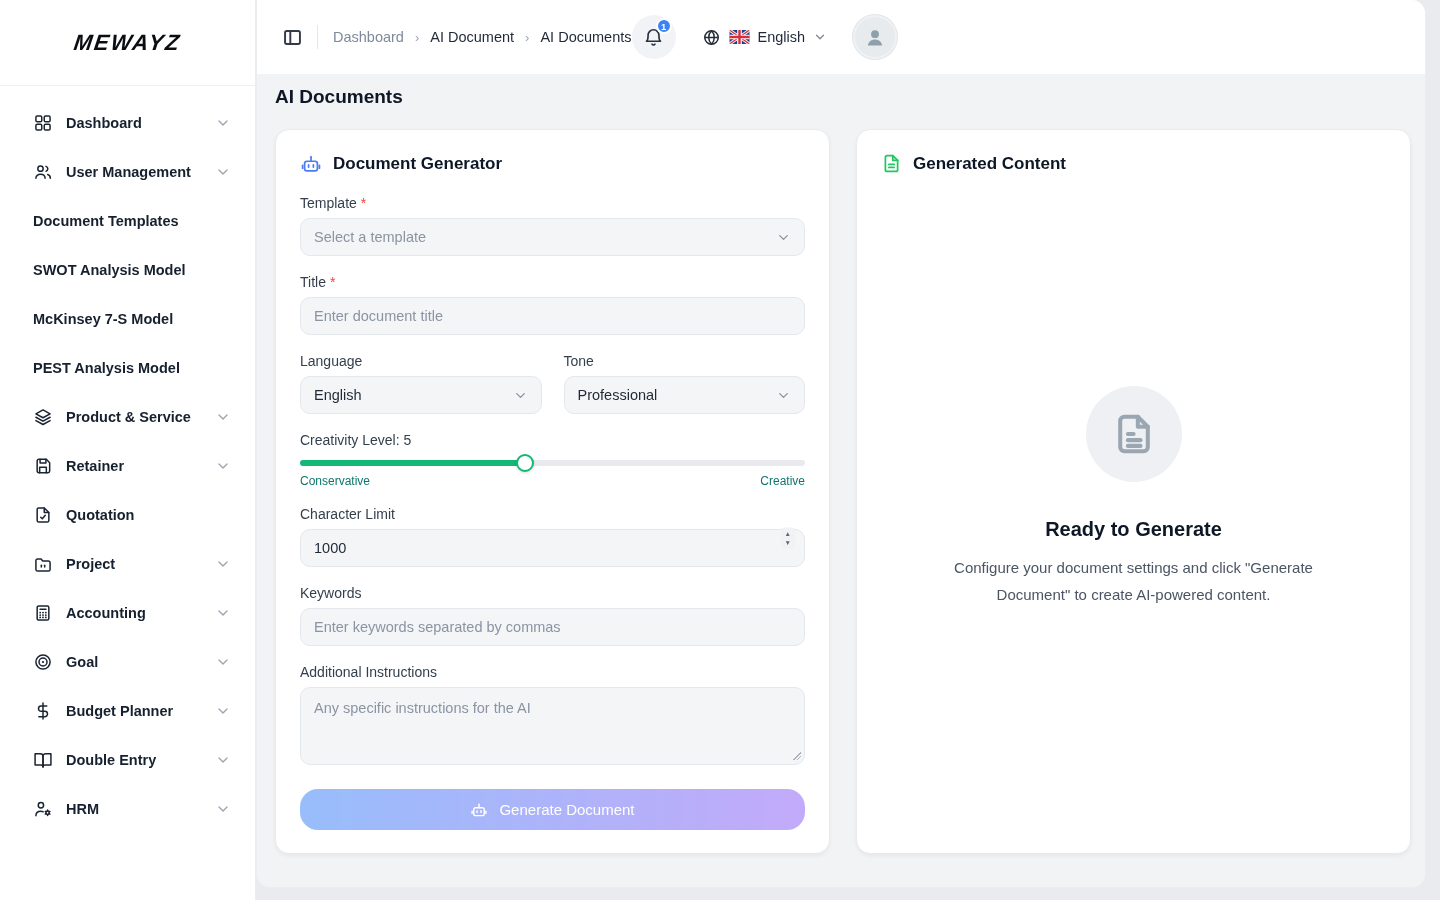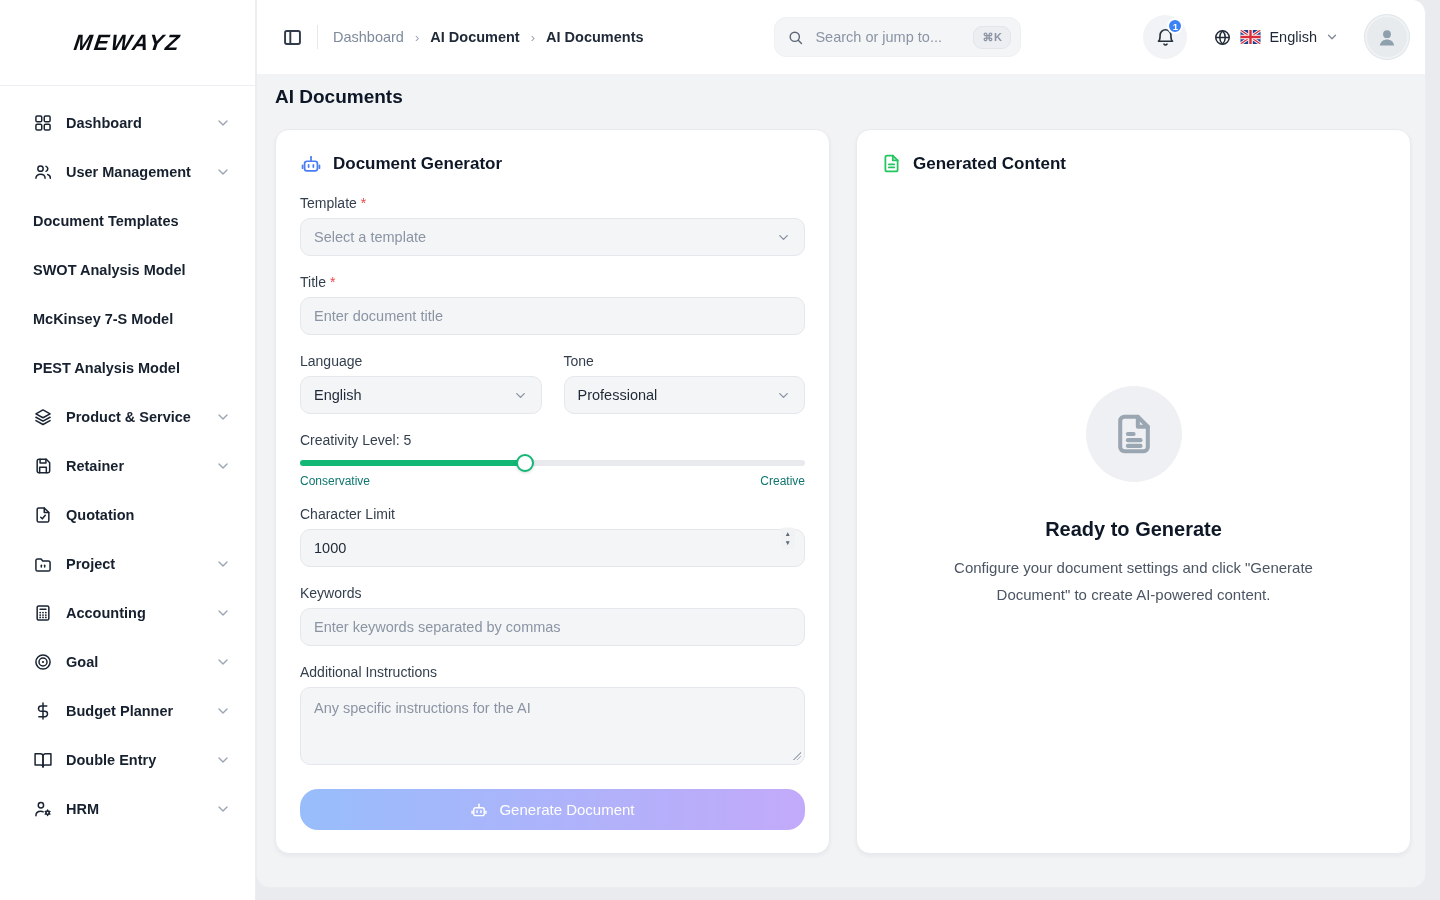--- a/index.html
+++ b/index.html
@@ -28,21 +28,21 @@
   
   .main { flex:1; margin:0 14px 12px 0; background:#f2f3f5; border-radius:0 14px 14px 14px; overflow:hidden; display:flex; flex-direction:column; border:1px solid #ecedf1; border-top:none; }
 
   
   .topbar { height:74px; flex:none; background:#fff; display:flex; align-items:center; padding:0 18px 0 25px; }
   .icon-btn { background:none; border:none; padding:0; display:flex; align-items:center; cursor:pointer; color:#313b49; }
   .tb-divider { width:1px; height:24px; background:#e4e7ec; margin:0 15px 0 14px; }
   .breadcrumb { display:flex; align-items:center; gap:11px; font-size:14.5px; }
   .crumb-muted { color:#7e8a9b; cursor:pointer; }
   .crumb-sep { color:#9aa4b2; font-size:13px; }
-  .crumb-dark { color:#1f2937; font-weight:700; cursor:pointer; }
+  .crumb-dark { color:#1f2937; font-weight:400; cursor:pointer; }
   .search { width:247px; height:40px; margin-left:auto; margin-right:122px; background:#f4f5f7; border:1px solid #eef0f3; border-radius:12px; display:flex; align-items:center; padding:0 9px 0 12px; }
   .search svg { width:17px; height:17px; color:#5b6676; flex:none; }
   .search input { flex:1; min-width:0; border:none; outline:none; background:transparent; font-family:inherit; font-size:14.5px; color:#1f2937; margin-left:9px; }
   .search input::placeholder { color:#8a94a3; }
   .kbd { flex:none; background:#eceef2; border:1px solid #e2e5ea; border-radius:9px; padding:4px 8px; font-size:11px; color:#8a94a3; font-weight:600; letter-spacing:.5px; }
   .bell-wrap { position:relative; width:44px; height:44px; border-radius:50%; background:#f1f3f6; display:flex; align-items:center; justify-content:center; cursor:pointer; flex:none; }
   .bell-wrap svg { width:21px; height:21px; color:#28323f; }
   .badge { position:absolute; top:3px; right:4px; min-width:16px; height:16px; border-radius:9px; background:#3b82f6; border:2px solid #fff; color:#fff; font-size:9.5px; font-weight:700; display:flex; align-items:center; justify-content:center; padding:0 2px; }
   .lang { display:flex; align-items:center; gap:8px; margin-left:26px; cursor:pointer; }
   .lang .globe { width:19px; height:19px; color:#232d3a; display:flex; }
@@ -293,28 +293,20 @@
       </button>
       <div class="tb-divider"></div>
       <nav class="breadcrumb">
         <span class="crumb-muted">Dashboard</span>
         <span class="crumb-sep">›</span>
         <span class="crumb-dark">AI Document</span>
         <span class="crumb-sep">›</span>
         <span class="crumb-dark">AI Documents</span>
       </nav>
 
-      <div class="search">
-        <svg viewBox="0 0 24 24" fill="none" stroke="currentColor" stroke-width="2" stroke-linecap="round">
-            <circle cx="11" cy="11" r="6.5"></circle>
-            <path d="M15.9 15.9L20.5 20.5"></path>
-          </svg>
-        <input type="text" placeholder="Search or jump to..." style="">
-        <span class="kbd">⌘K</span>
-      </div>
 
       <div class="bell-wrap">
         <svg viewBox="0 0 24 24" fill="none" stroke="currentColor" stroke-width="1.9" stroke-linecap="round" stroke-linejoin="round">
             <path d="M18.2 9.3a6.2 6.2 0 1 0-12.4 0C5.8 15.1 4 16.3 4 16.3h16s-1.8-1.2-1.8-7z"></path>
             <path d="M10.3 19.6a2 2 0 0 0 3.4 0"></path>
           </svg>
         <span class="badge">1</span>
       </div>
 
       <div class="lang">

